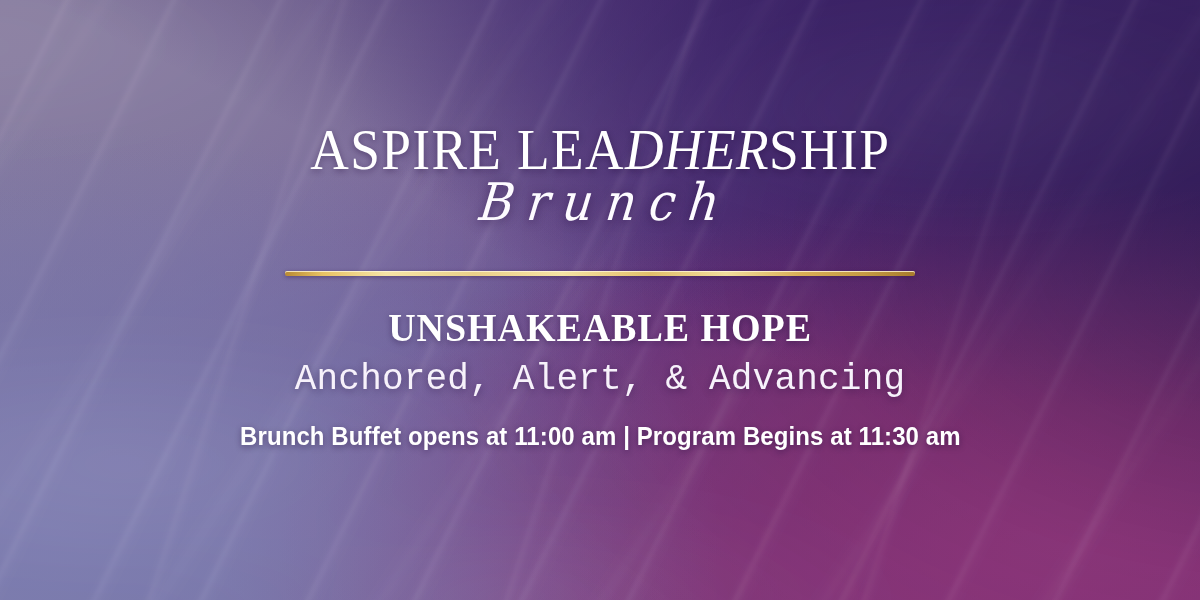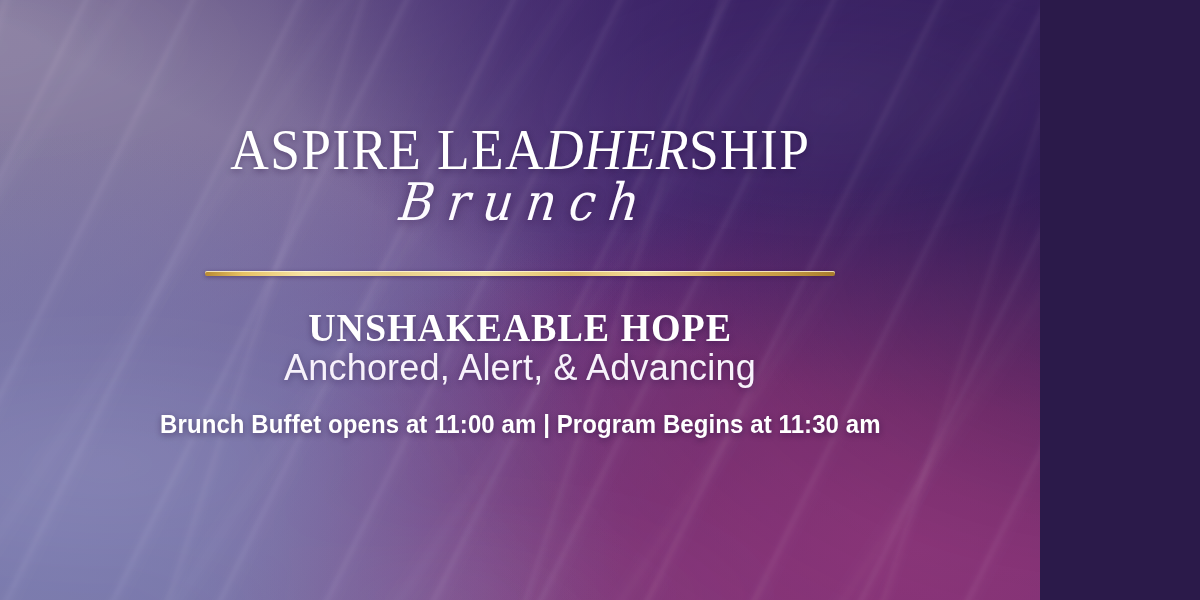--- a/index.html
+++ b/index.html
@@ -6,21 +6,21 @@
 
   html, body {
     width:1200px; height:600px;
     overflow:hidden;
     background:#2b1a4a;
     font-family:"Liberation Sans", sans-serif;
   }
 
   #banner {
     position:relative;
-    width:1040px; height:600px;
+    width:1200px; height:600px;
     overflow:hidden;
     isolation:isolate;
   }
 
   
   .bg-layer { position:absolute; inset:0; }
 
   
   #bg-base {
     background:
@@ -168,23 +168,23 @@
     font-size:40px;
     line-height:1;
     letter-spacing:1px;
     transform:scaleX(.95);
     white-space:nowrap;
     text-shadow:0 2px 7px rgba(30,10,55,.40);
   }
 
   
   #tagline {
-    margin-top:1px;
+    margin-top:13px;
     color:#f7f2fb;
-    font-family:Liberation Sans, sans-serif;
+    font-family:Liberation Mono, monospace;
     font-weight:300;
     font-size:36px;
     line-height:1.05;
     letter-spacing:.2px;
     white-space:nowrap;
     text-shadow:0 2px 7px rgba(30,10,55,.38);
   }
 
   
   #schedule {

